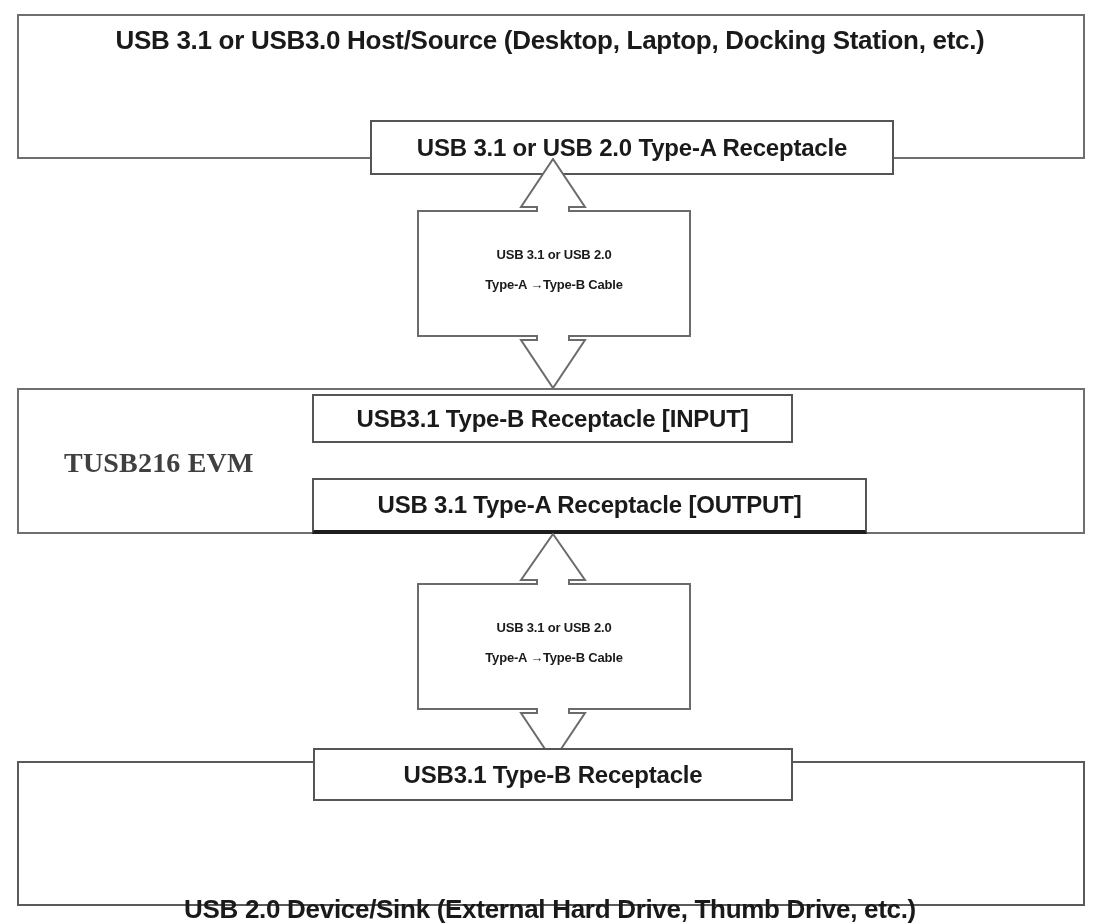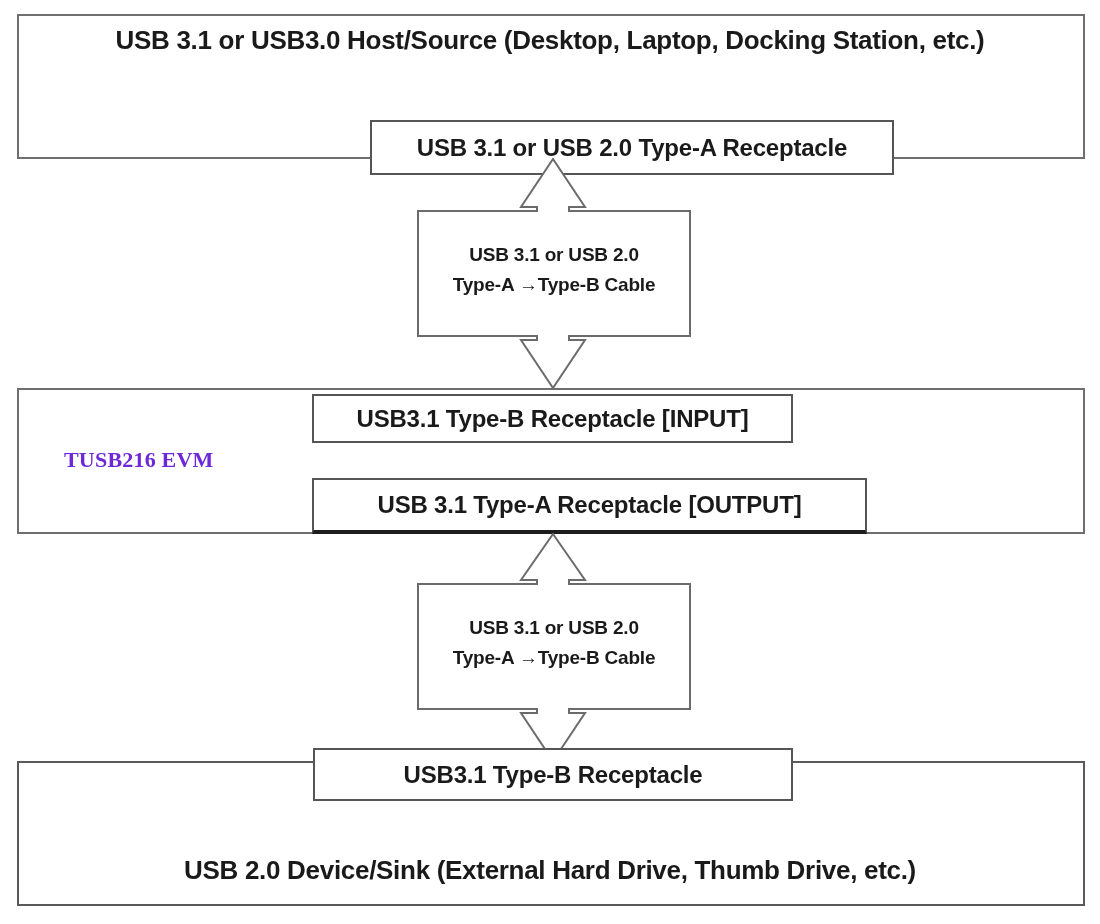--- a/index.html
+++ b/index.html
@@ -41,30 +41,30 @@
     width: 100%;
     text-align: center;
     font-family: "Liberation Sans", sans-serif;
     font-weight: bold;
     font-size: 26px;
     letter-spacing: -0.3px;
     color: #1a1a1a;
     white-space: nowrap;
   }
   #host-title   { top: 25px; }
-  #device-title { top: 855px; }
+  #device-title { top: 894px; }
 
   .evm-label {
     position: absolute;
     left: 64px;
     top: 447px;
     font-family: "Liberation Serif", serif;
     font-weight: bold;
-    font-size: 22px;
-    color: #6d28d9;
+    font-size: 28px;
+    color: #404040;
     letter-spacing: 0.2px;
     white-space: nowrap;
   }
 
   
   .receptacle {
     position: absolute;
     box-sizing: border-box;
     background: #ffffff;
     border: 2px solid #555555;
@@ -99,21 +99,21 @@
     width: 100%;
     height: 100%;
   }
   .cable-label {
     position: absolute;
     left: 0;
     width: 100%;
     text-align: center;
     font-family: "Liberation Sans", sans-serif;
     font-weight: bold;
-    font-size: 19px;
+    font-size: 13px;
     line-height: 30px;
     letter-spacing: -0.2px;
     color: #1a1a1a;
     white-space: nowrap;
     pointer-events: none;
   }
   #cable-top .cable-label    { top: 82px; }
   #cable-bottom .cable-label { top: 80px; }
 </style>
 </head>

